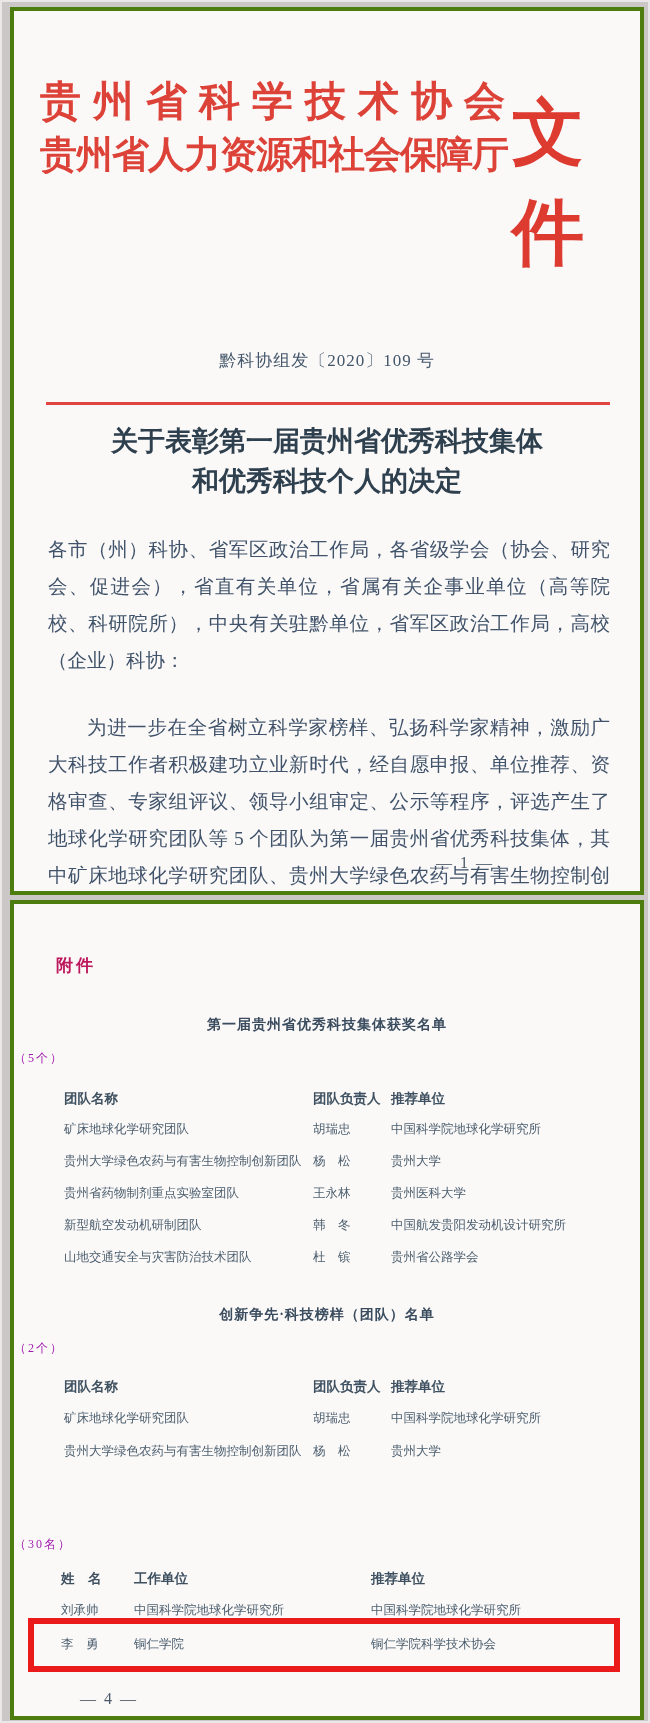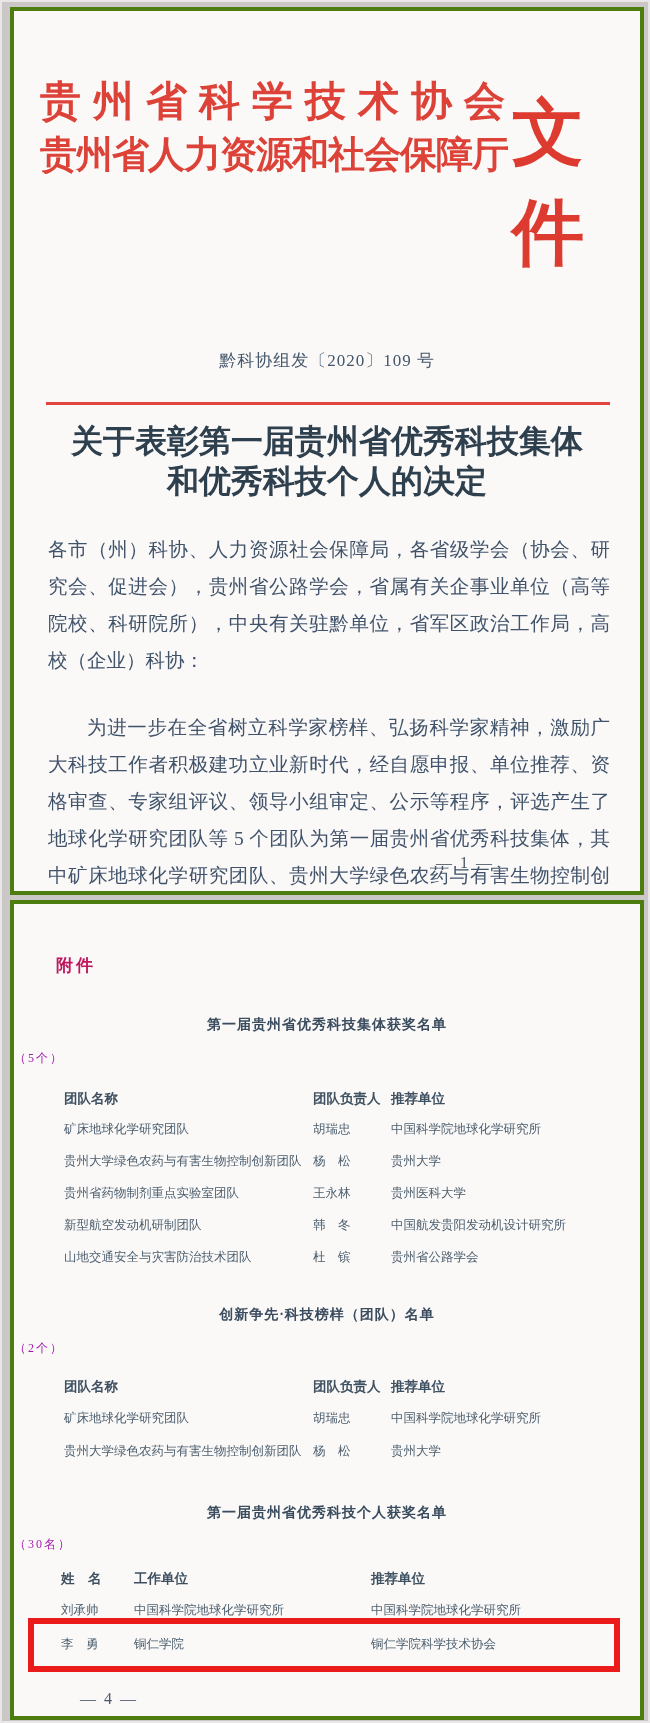--- a/index.html
+++ b/index.html
@@ -14,21 +14,21 @@
   
   .red-header { display:flex; align-items:flex-start; padding:64px 6px 0 26px; }
   .org-names { width:472px; color:#dd4238; font-weight:700; }
   .org1 { font-size:41px; letter-spacing:12px; white-space:nowrap; line-height:52px; }
   .org2 { font-size:37px; letter-spacing:-1px; white-space:nowrap; line-height:56px; }
   .doc-type { color:#dd3a30; font-size:72px; font-weight:800; line-height:100px; margin-top:8px; letter-spacing:2px; }
 
   .doc-number { margin-top:66px; text-align:center; font-size:17px; color:#44566a; letter-spacing:1px; }
   .red-rule { margin:30px 30px 0 32px; height:3px; background:#e0453f; }
 
-  .doc-title { margin-top:16px; text-align:center; font-size:32px; font-weight:700; line-height:40px; color:#2e3f4e; }
+  .doc-title { margin-top:16px; text-align:center; font-size:27px; font-weight:700; line-height:40px; color:#2e3f4e; }
 
   .bodytext { margin:30px 30px 0 34px; font-size:19.5px; line-height:37px; text-align:justify; color:#41536a; }
   .bodytext.indent { text-indent:2em; }
 
   .pagenum { position:absolute; font-size:16px; color:#4a5a68; letter-spacing:2px; }
   .pn1 { top:843px; left:422px; }
   .pn4 { top:786px; left:66px; }
 
   
   .attachment { position:absolute; top:50px; left:42px; font-size:17px; font-weight:700; color:#be185d; letter-spacing:3px; }
@@ -63,21 +63,21 @@
 
     <div class="doc-number">黔科协组发〔2020〕109 号</div>
 
     <div class="red-rule"></div>
 
     <div class="doc-title">
       <span>关于表彰第一届贵州省优秀科技集体</span><br>
       <span>和优秀科技个人的决定</span>
     </div>
 
-    <p class="bodytext">各市（州）科协、人力资源社会保障局，各省级学会（协会、研究会、促进会），贵州省公路学会，省属有关企事业单位（高等院校、科研院所），中央有关驻黔单位，省军区政治工作局，高校（企业）科协：</p>
+    <p class="bodytext">各市（州）科协、省军区政治工作局，各省级学会（协会、研究会、促进会），省直有关单位，省属有关企事业单位（高等院校、科研院所），中央有关驻黔单位，省军区政治工作局，高校（企业）科协：</p>
     <p class="bodytext indent">为进一步在全省树立科学家榜样、弘扬科学家精神，激励广大科技工作者积极建功立业新时代，经自愿申报、单位推荐、资格审查、专家组评议、领导小组审定、公示等程序，评选产生了地球化学研究团队等 5 个团队为第一届贵州省优秀科技集体，其中矿床地球化学研究团队、贵州大学绿色农药与有害生物控制创新团队等 2 个团队为第一届贵州省“创</p>
 
     <div class="pagenum pn1">— 1 —</div>
   </div>
 
   <div class="page page2">
 
     <div class="attachment">附件</div>
 
     <div class="sec-title" style="top:112px;">第一届贵州省优秀科技集体获奖名单</div>
@@ -126,21 +126,20 @@
       <span class="c1">矿床地球化学研究团队</span>
       <span class="c2">胡瑞忠</span>
       <span class="c3">中国科学院地球化学研究所</span>
     </div>
     <div class="trow t12" style="top:539px;">
       <span class="c1">贵州大学绿色农药与有害生物控制创新团队</span>
       <span class="c2">杨　松</span>
       <span class="c3">贵州大学</span>
     </div>
 
-    <div class="sec-title" style="top:600px;">第一届贵州省优秀科技个人获奖名单</div>
     <div class="sec-count" style="top:632px;">（30名）</div>
 
     <div class="trow head t3" style="top:666px;">
       <span class="c1">姓　名</span>
       <span class="c2">工作单位</span>
       <span class="c3">推荐单位</span>
     </div>
     <div class="trow t3" style="top:698px;">
       <span class="c1">刘承帅</span>
       <span class="c2">中国科学院地球化学研究所</span>

